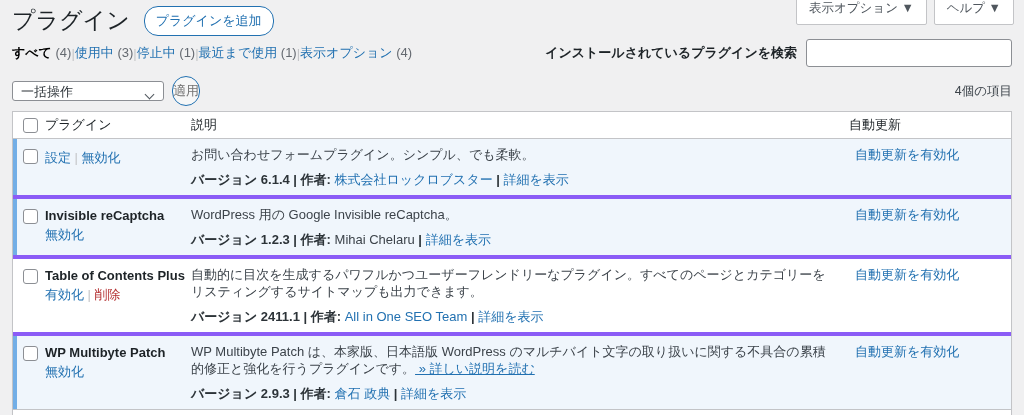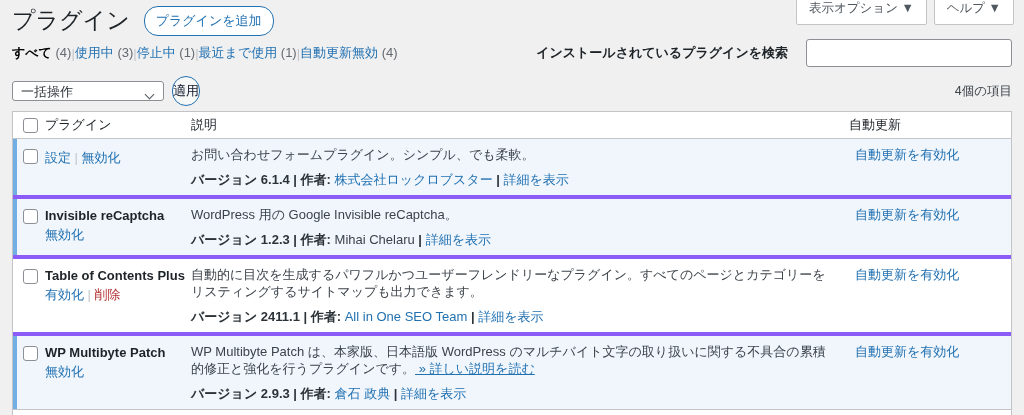--- a/index.html
+++ b/index.html
@@ -29,21 +29,21 @@
     font-size: 13px; font-family: "Liberation Sans", sans-serif; cursor: pointer;
   }
 
   .toolbar { display: flex; justify-content: space-between; align-items: center; margin-top: 3px; min-height: 28px; }
   .filter-links { display: flex; align-items: center; gap: 0; flex-wrap: wrap; }
   .filter-link { color: #2271b1; }
   .filter-link.current { color: #000; font-weight: 700; }
   .filter-count { color: #646970; font-weight: 400; }
   .filter-sep { color: #c3c4c7; }
 
-  .search-box { display: flex; align-items: center; gap: 18px; }
+  .search-box { display: flex; align-items: center; gap: 9px; }
   .search-label { font-weight: 700; color: #1d2327; }
   .search-input {
     width: 206px; height: 28px; background: #fff; border: 1px solid #8c8f94;
     border-radius: 3px; padding: 0 8px; font-size: 13px;
     font-family: "Liberation Sans", sans-serif; color: #2c3338;
   }
 
   .bulk-bar { display: flex; justify-content: space-between; align-items: center; margin-top: 9px; }
   .bulk-left { display: flex; align-items: center; gap: 8px; }
   .select-wrap { position: relative; display: inline-block; }
@@ -53,21 +53,21 @@
     transform: rotate(45deg); pointer-events: none;
   }
   .bulk-select {
     appearance: none; -webkit-appearance: none; background: #fff;
     border: 1px solid #8c8f94; border-radius: 3px; height: 20px; min-width: 152px;
     padding: 0 32px 0 8px; font-size: 13px; color: #2c3338;
     font-family: "Liberation Sans", sans-serif; cursor: pointer;
   }
   .apply-btn {
     height: 30px; padding: 0 0; background: #f6f7f7; border: 1px solid #2271b1;
-    border-radius: 14px; color: #0f172a; font-size: 13px;
+    border-radius: 14px; color: #737373; font-size: 13px;
     font-family: "Liberation Sans", sans-serif; cursor: pointer;
   }
   .item-count { color: #3c434a; font-size: 12.5px; }
 
   .plugins-table {
     margin-top: 5px; background: #fff; border: 1px solid #c3c4c7;
     box-shadow: 0 1px 1px rgba(0,0,0,.04);
   }
   .t-grid { display: grid; grid-template-columns: 32px 146px 1fr 162px; }
   .thead { border-bottom: 1px solid #c3c4c7; }
@@ -120,21 +120,21 @@
   <div class="toolbar">
     <div class="filter-links">
         <a href="#" class="filter-link current"><span>すべて</span><span class="filter-count"> (4)</span></a>
         <span class="filter-sep">|</span>
         <a href="#" class="filter-link"><span>使用中</span><span class="filter-count"> (3)</span></a>
         <span class="filter-sep">|</span>
         <a href="#" class="filter-link"><span>停止中</span><span class="filter-count"> (1)</span></a>
         <span class="filter-sep">|</span>
         <a href="#" class="filter-link"><span>最近まで使用</span><span class="filter-count"> (1)</span></a>
         <span class="filter-sep">|</span>
-        <a href="#" class="filter-link"><span>自動更新無効</span><span class="filter-count"> (4)</span></a>
+        <a href="#" class="filter-link"><span>表示オプション</span><span class="filter-count"> (4)</span></a>
       </div>
     <div class="search-box">
       <span class="search-label">インストールされているプラグインを検索</span>
       <input class="search-input" type="text" value="" style="">
     </div>
   </div>
 
   <div class="bulk-bar">
     <div class="bulk-left">
       <span class="select-wrap">

